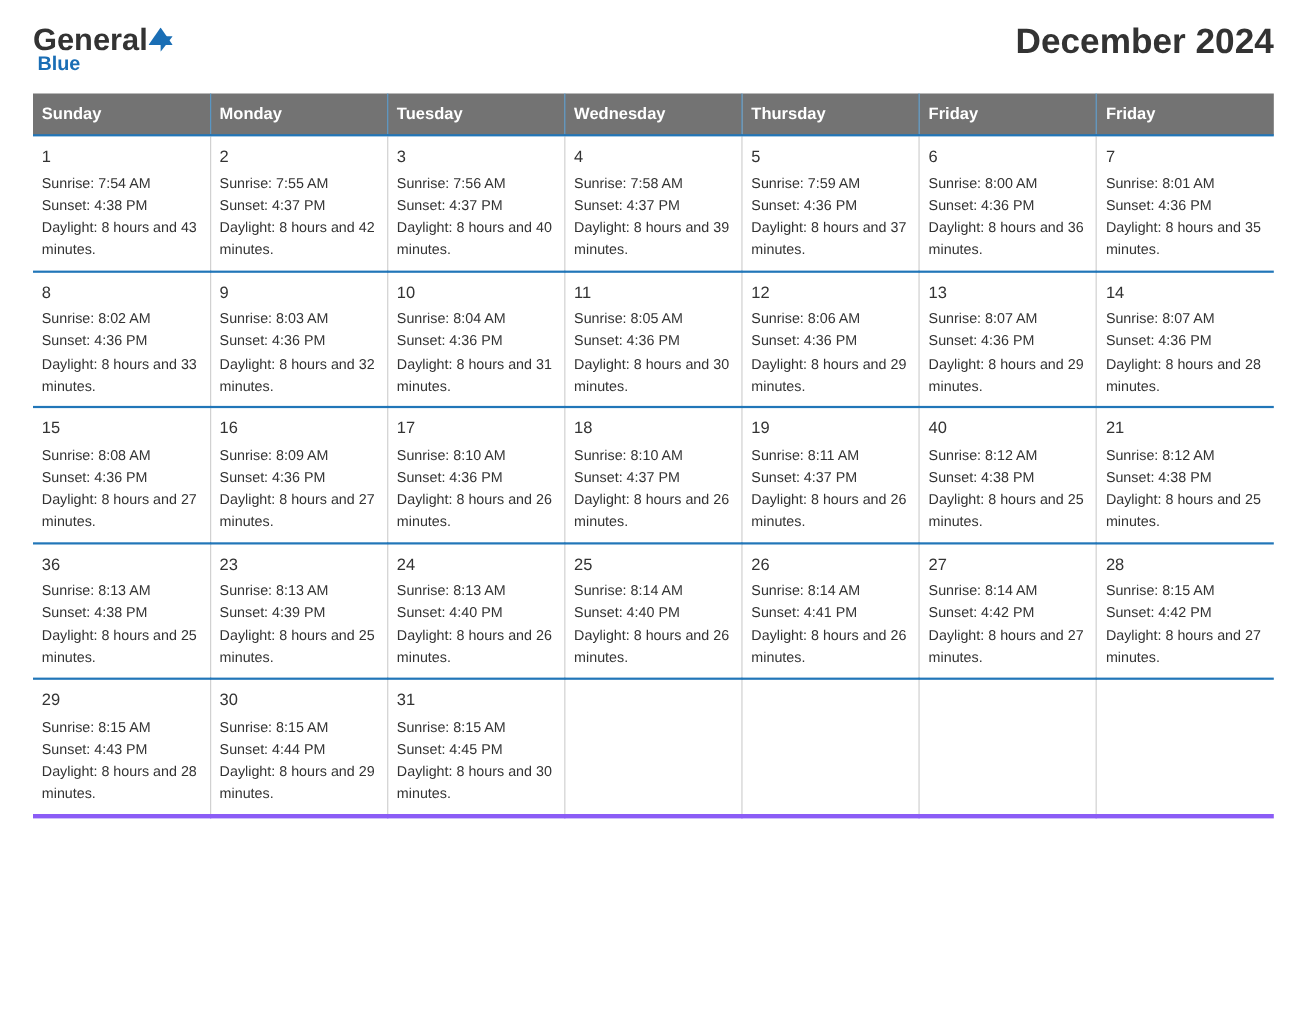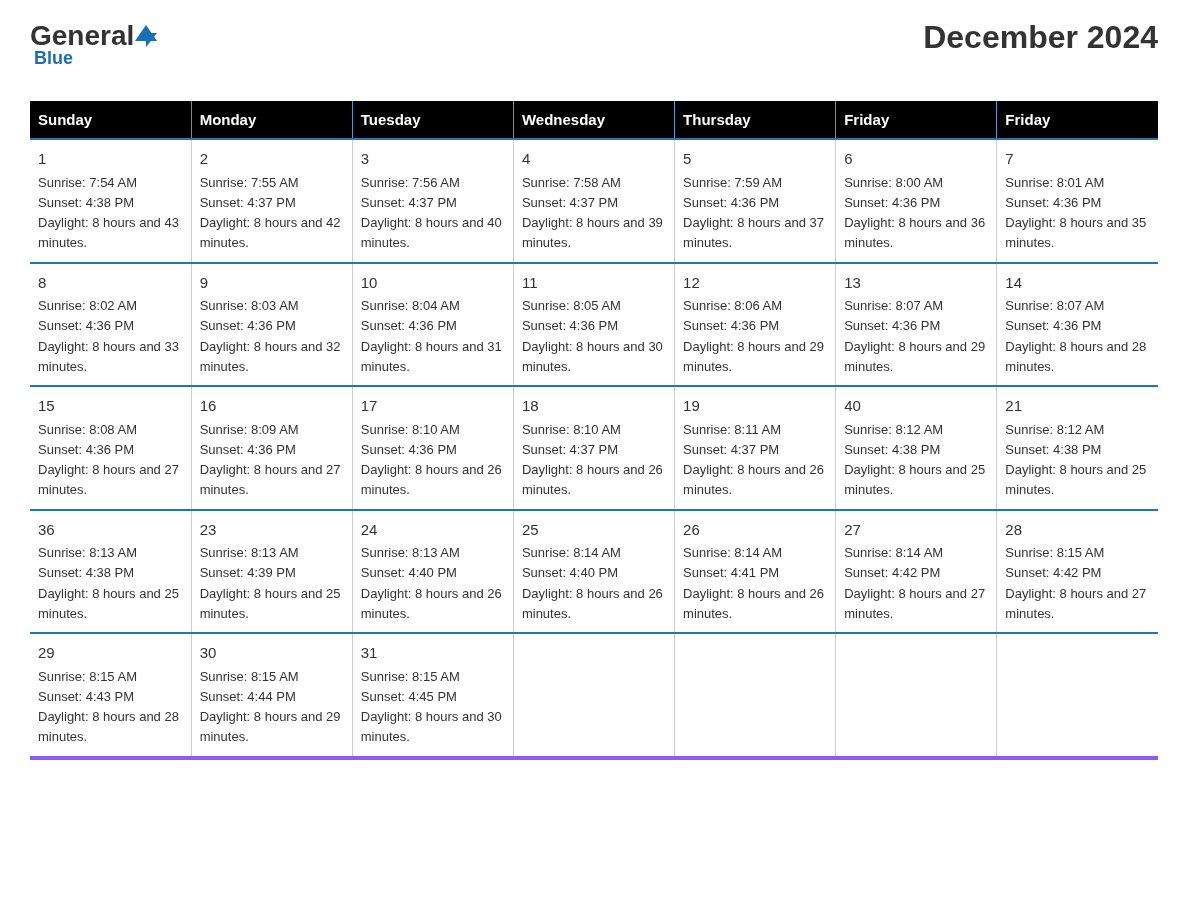--- a/index.html
+++ b/index.html
@@ -7,21 +7,21 @@
       font-family: Arial, sans-serif;
       background: #fff;
       width: 1188px;
       min-height: 918px;
       padding: 20px 30px;
     }
     .header {
       display: flex;
       justify-content: space-between;
       align-items: flex-start;
-      margin-bottom: 32px;
+      margin-bottom: 16px;
     }
     .logo {
       display: flex;
       flex-direction: column;
       align-items: flex-start;
     }
     .logo-text {
       display: flex;
       align-items: center;
       font-size: 28px;
@@ -49,21 +49,21 @@
       font-size: 22px;
       color: #555;
       margin-top: 6px;
     }
     table {
       width: 100%;
       border-collapse: collapse;
       font-size: 13.5px;
     }
     thead tr th {
-      background-color: #000000;
+      background-color: #737373;
       color: #fff;
       padding: 10px 8px;
       text-align: left;
       font-size: 15px;
       font-weight: bold;
       border-right: 1px solid #5599cc;
     }
     thead tr th:last-child { border-right: none; }
     tbody tr {
       border-top: 2px solid #2176b8;

